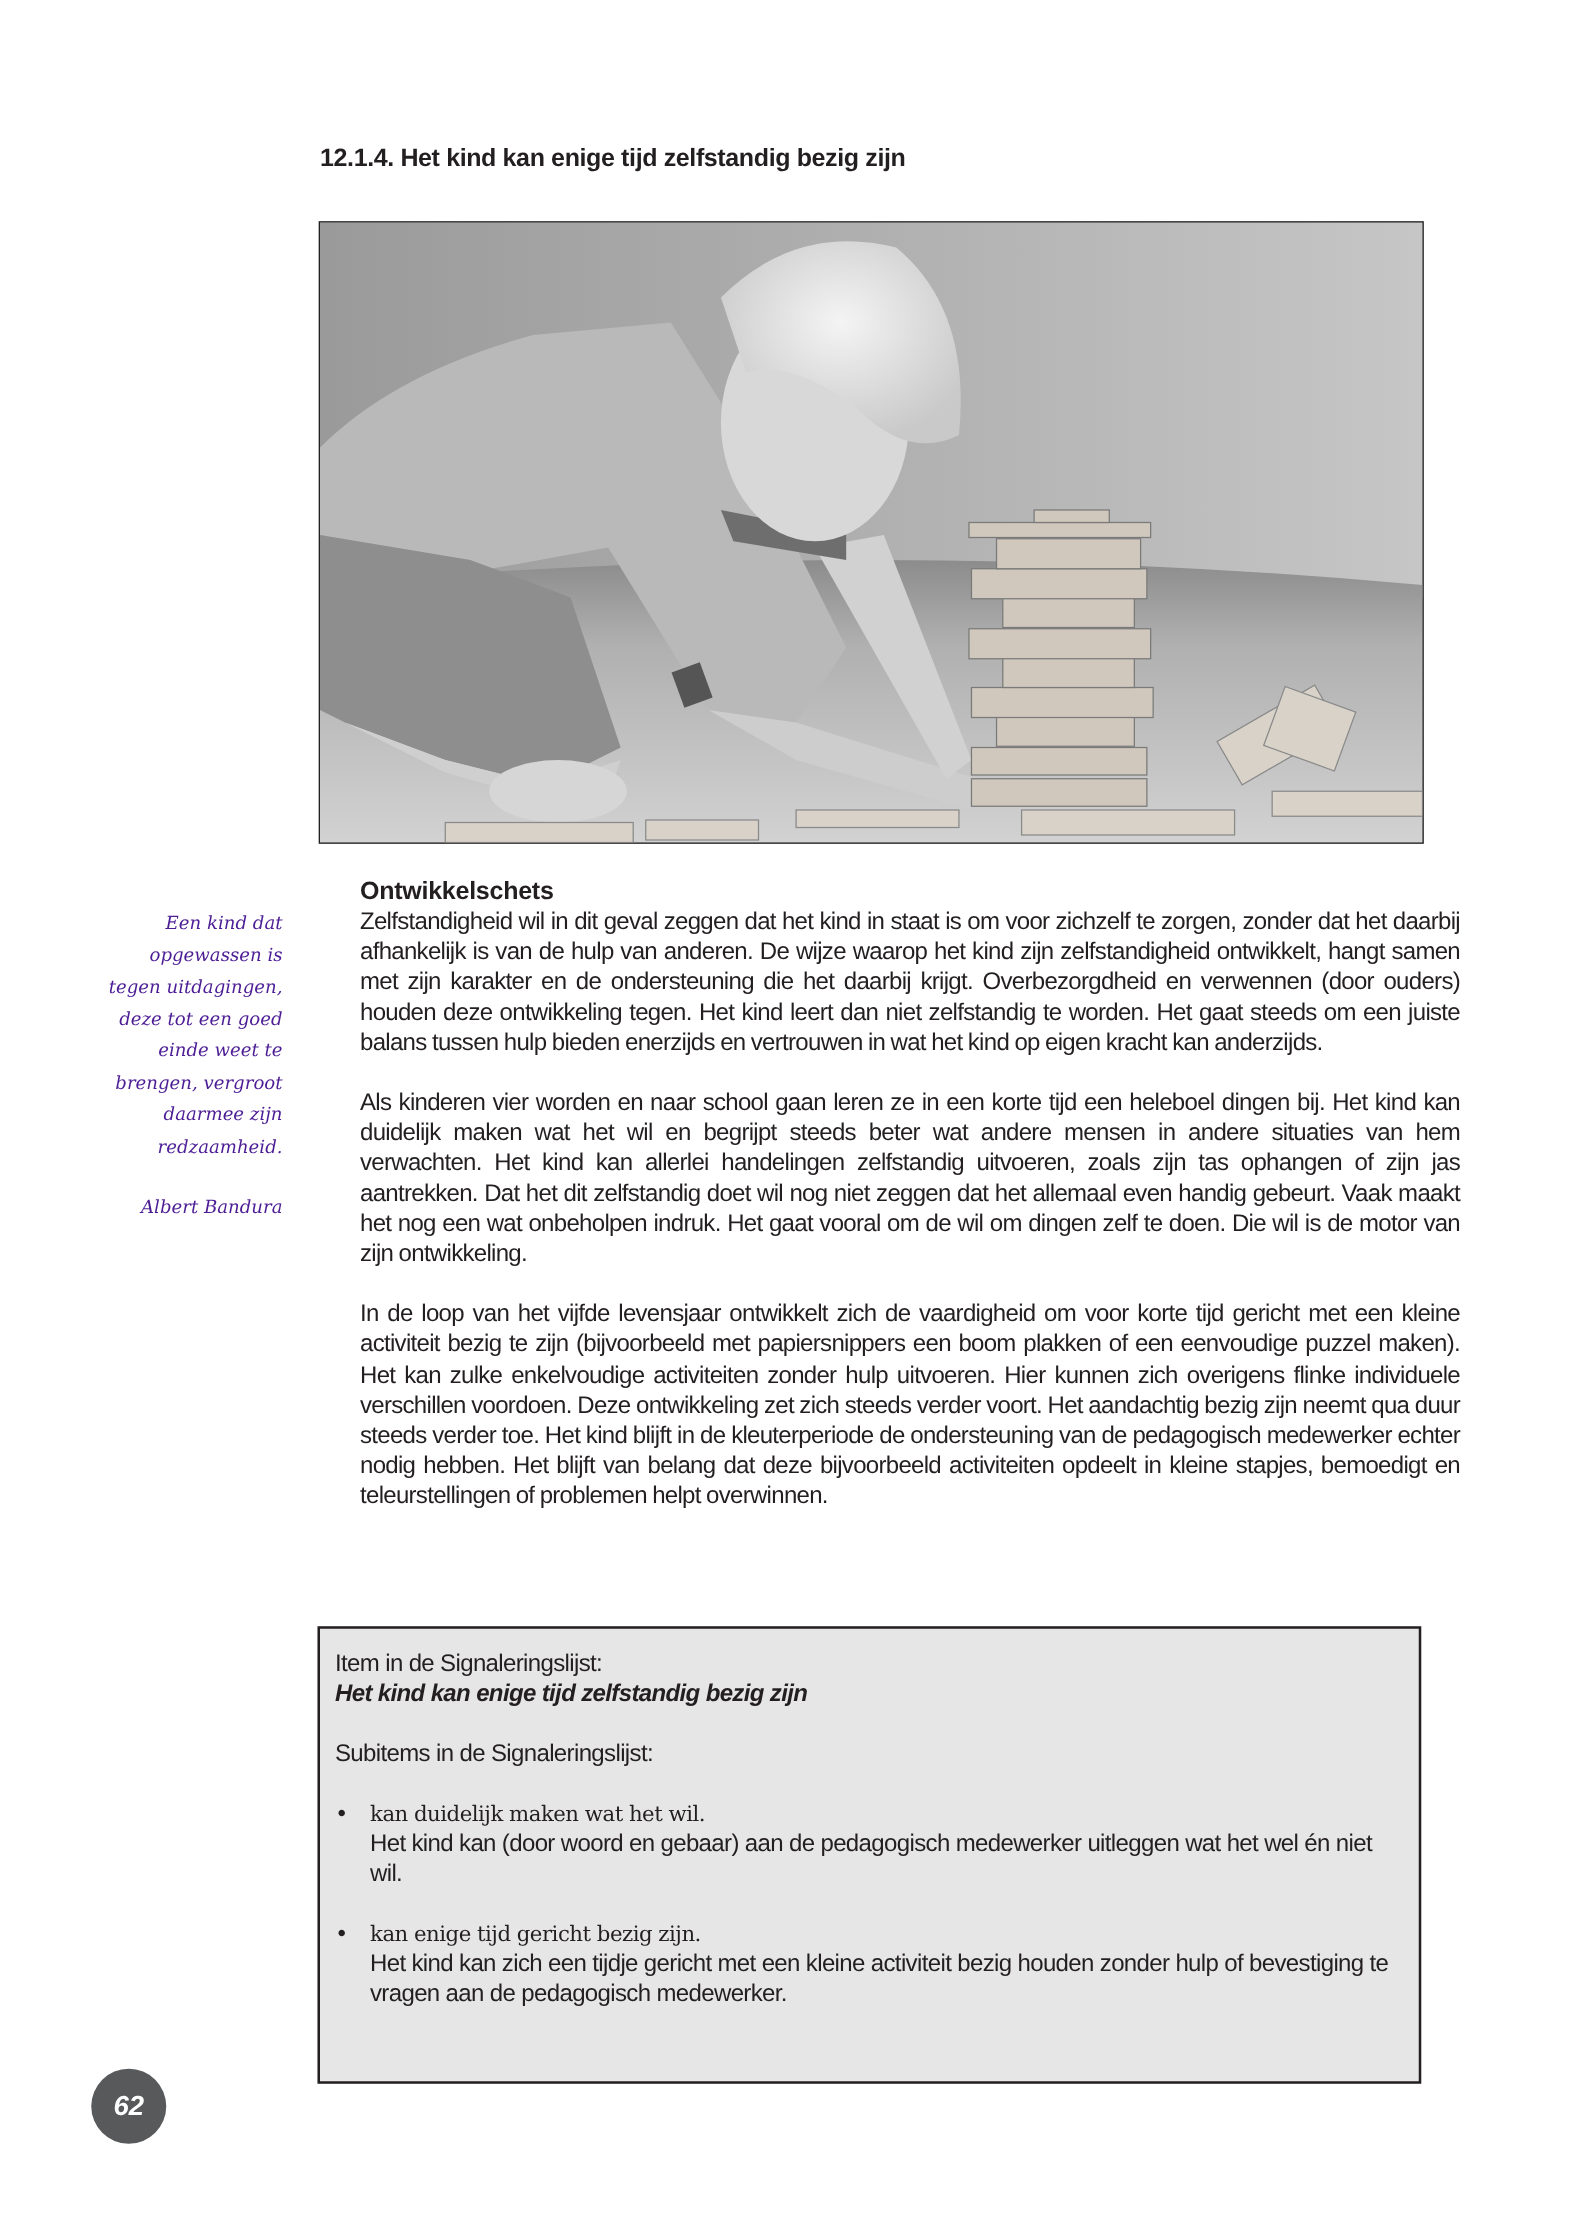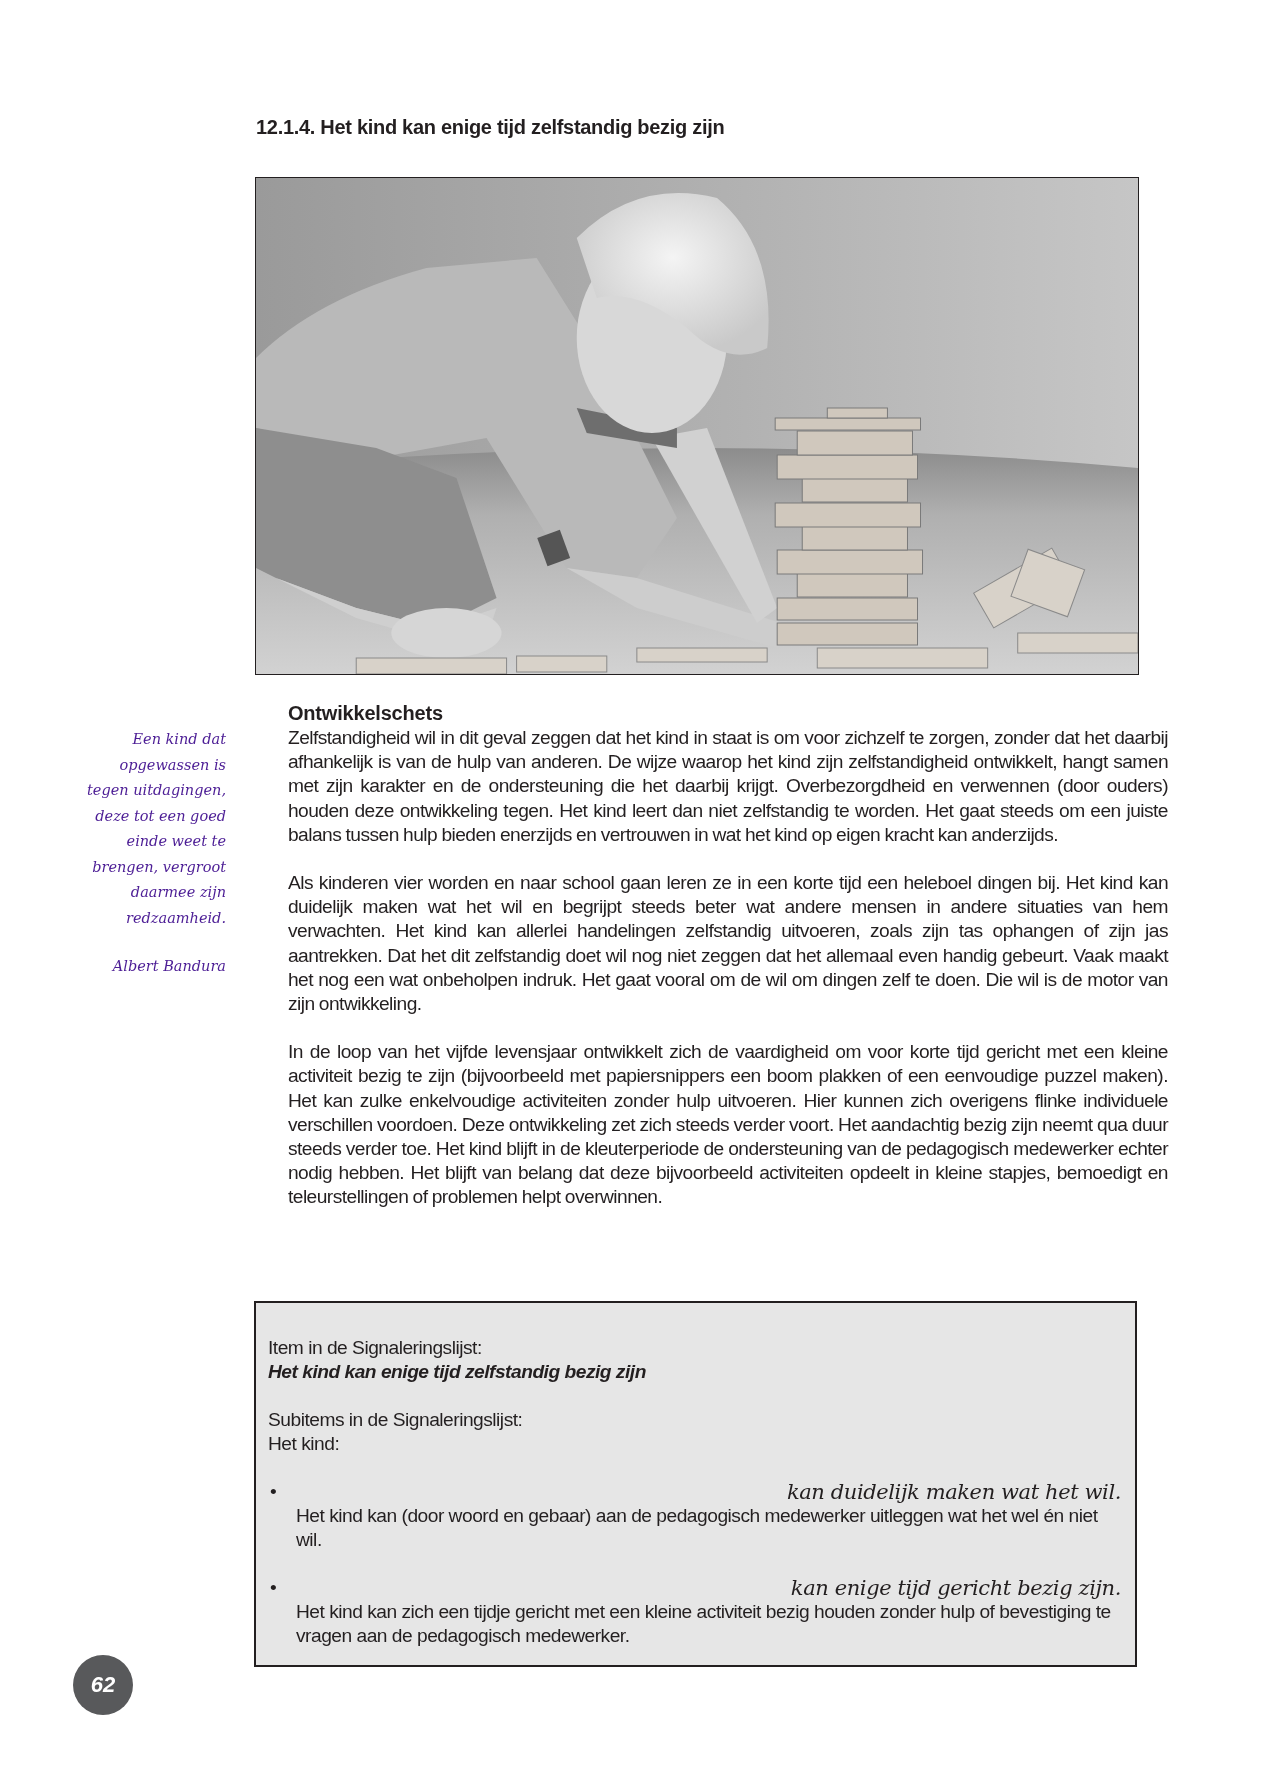--- a/index.html
+++ b/index.html
@@ -14,27 +14,27 @@
            font-family: "DejaVu Serif", "Liberation Serif", serif; font-style: italic;
            font-size: 14.5px; line-height: 25.5px; color: #4c1d95; }
   .quote .author { margin-top: 23px; }
   .body-col { position: absolute; left: 256px; top: 700px; width: 880px; margin-left: 32px; }
   .section-head { font-size: 20px; font-weight: bold; margin: 0; line-height: 26px; letter-spacing: -0.2px; }
   .para { font-size: 19.2px; line-height: 24.2px; margin: 0 0 24px 0; text-align: justify;
           letter-spacing: -0.55px; word-spacing: -0.5px; }
   .signal-box { position: absolute; left: 254px; top: 1301px; width: 879px; height: 362px;
                 border: 2.5px solid #231f20; background: #e6e6e6; }
   .signal-box .inner { padding: 17px 14px 0 12px; font-size: 19.2px; line-height: 24px;
-                       letter-spacing: -0.5px; margin-top: 16px; }
+                       letter-spacing: -0.5px; }
   .signal-box .item-title { font-weight: bold; font-style: italic; }
   .gap { height: 24px; }
   .bullet-item { position: relative; padding-left: 28px; }
   .bullet-item .dot { position: absolute; left: 2px; top: 0; }
   .bullet-item .sub-title { font-family: "DejaVu Serif", "Liberation Serif", serif;
-                            font-style: italic; font-size: 21px; letter-spacing: -0.4px; text-align: right; }
+                            font-size: 17px; letter-spacing: -0.4px; }
   .page-number { position: absolute; left: 73px; top: 1655px; width: 60px; height: 60px;
                  border-radius: 50%; background: #58595b; color: #ffffff;
                  display: flex; align-items: center; justify-content: center;
                  font-weight: bold; font-style: italic; font-size: 22px; }
 </style>
 </head>
 <body>
 
 <h1 class="title">12.1.4. Het kind kan enige tijd zelfstandig bezig zijn</h1>
 
@@ -120,21 +120,20 @@
   <p class="para">Als kinderen vier worden en naar school gaan leren ze in een korte tijd een heleboel dingen bij. Het kind kan duidelijk maken wat het wil en begrijpt steeds beter wat andere mensen in andere situaties van hem verwachten. Het kind kan allerlei handelingen zelfstandig uitvoeren, zoals zijn tas ophangen of zijn jas aantrekken. Dat het dit zelfstandig doet wil nog niet zeggen dat het allemaal even handig gebeurt. Vaak maakt het nog een wat onbeholpen indruk. Het gaat vooral om de wil om dingen zelf te doen. Die wil is de motor van zijn ontwikkeling.</p>
   <p class="para">In de loop van het vijfde levensjaar ontwikkelt zich de vaardigheid om voor korte tijd gericht met een kleine activiteit bezig te zijn (bijvoorbeeld met papiersnippers een boom plakken of een eenvoudige puzzel maken). Het kan zulke enkelvoudige activiteiten zonder hulp uitvoeren. Hier kunnen zich overigens flinke individuele verschillen voordoen. Deze ontwikkeling zet zich steeds verder voort. Het aandachtig bezig zijn neemt qua duur steeds verder toe. Het kind blijft in de kleuterperiode de ondersteuning van de pedagogisch medewerker echter nodig hebben. Het blijft van belang dat deze bijvoorbeeld activiteiten opdeelt in kleine stapjes, bemoedigt en teleurstellingen of problemen helpt overwinnen.</p>
 </div>
 
 <div class="signal-box">
   <div class="inner">
     <div>Item in de Signaleringslijst:</div>
     <div class="item-title">Het kind kan enige tijd zelfstandig bezig zijn</div>
     <div class="gap"></div>
     <div>Subitems in de Signaleringslijst:</div>
-    <div>Het kind:</div>
     <div class="gap"></div>
     <div class="bullet-item">
       <span class="dot">•</span>
       <div class="sub-title">kan duidelijk maken wat het wil.</div>
       <div>Het kind kan (door woord en gebaar) aan de pedagogisch medewerker uitleggen wat het wel én niet wil.</div>
     </div>
     <div class="gap"></div>
     <div class="bullet-item">
       <span class="dot">•</span>
       <div class="sub-title">kan enige tijd gericht bezig zijn.</div>

